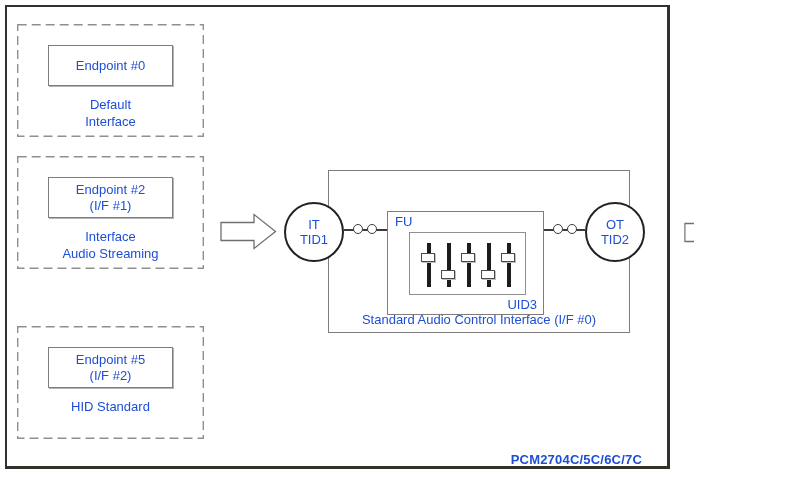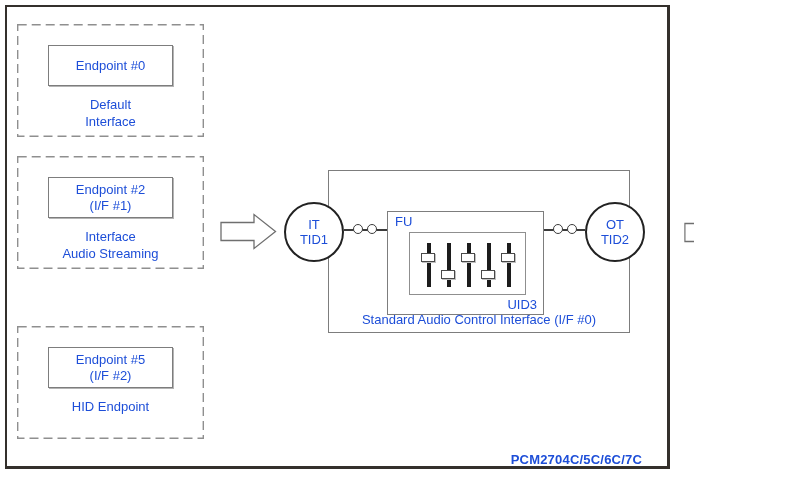--- a/index.html
+++ b/index.html
@@ -114,21 +114,21 @@
 
   <div class="group g3">
     <svg class="dash" viewBox="0 0 187 113" preserveAspectRatio="none">
       <rect x="0.7" y="0.7" width="185.6" height="111.6" fill="none" stroke="#8f8f8f" stroke-width="1.4" stroke-dasharray="9 5"></rect>
     </svg>
     <div class="ep-box">
         <div>Endpoint #5</div>
         <div>(I/F #2)</div>
       </div>
     <div class="caption">
-        <div>HID Endpoint</div>
+        <div>HID Standard</div>
       </div>
   </div>
 
   <svg class="arrow a1" viewBox="0 0 57 37" preserveAspectRatio="none">
     <polygon points="1,9.5 34,9.5 34,1.5 55.5,18.5 34,35.5 34,27.5 1,27.5" fill="#ffffff" stroke="#6f6f6f" stroke-width="1.3"></polygon>
   </svg>
   <svg class="arrow a2" viewBox="0 0 57 37" preserveAspectRatio="none">
     <polygon points="1,9.5 34,9.5 34,1.5 55.5,18.5 34,35.5 34,27.5 1,27.5" fill="#ffffff" stroke="#6f6f6f" stroke-width="1.3"></polygon>
   </svg>
 

